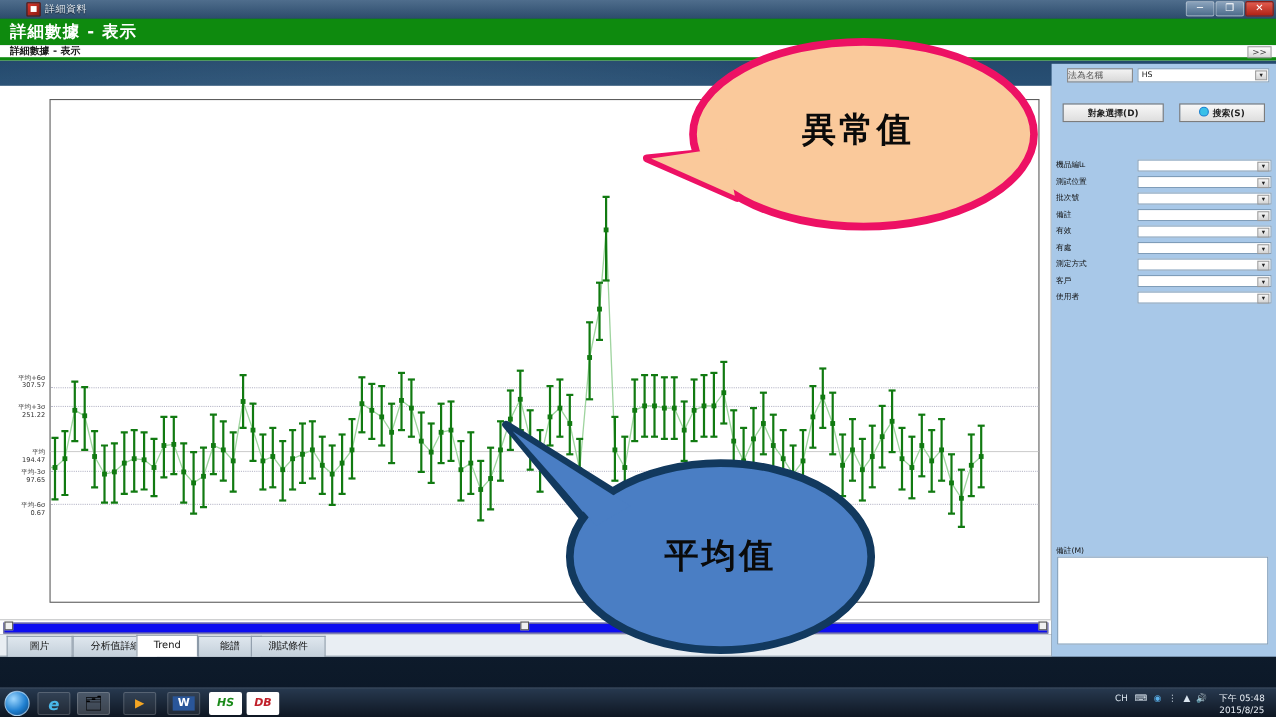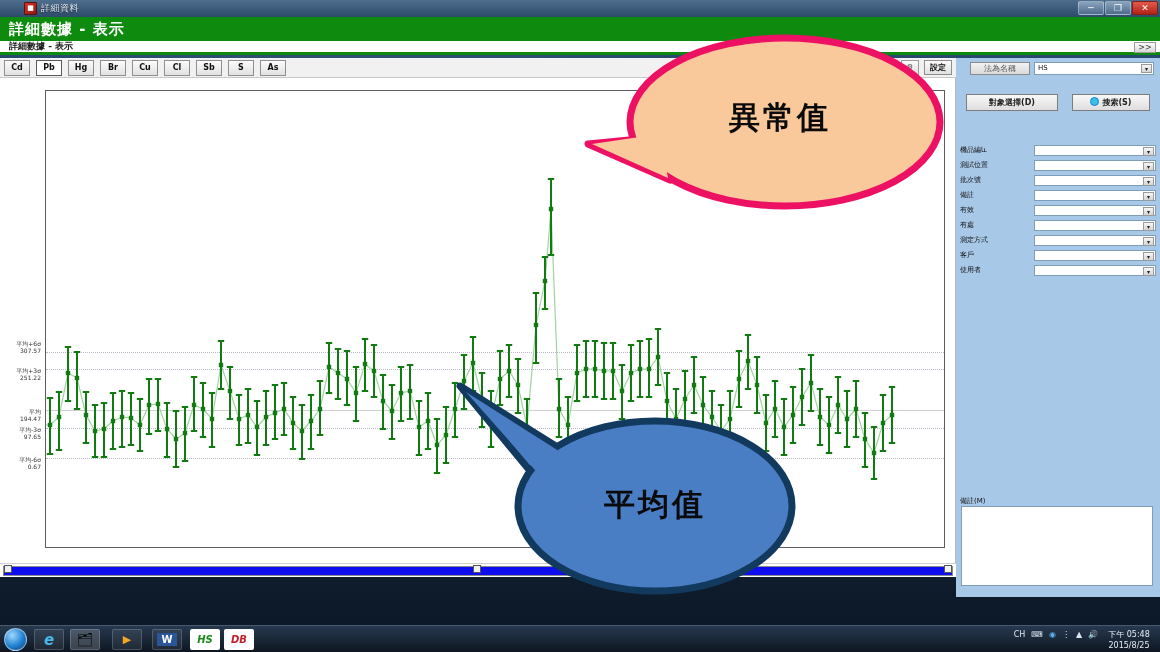--- a/index.html
+++ b/index.html
@@ -177,21 +177,21 @@
   }
 
   
   .side {
     position: absolute; left: 956px; top: 58px; width: 204px; height: 539px;
     background: #a8c8e8;
   }
   .btn-gray {
     background: linear-gradient(to bottom,#f3f3f3,#d9d9d9);
     border: 1px solid #8b8b8b; font-size: 8px; color: #555;
-    text-align: center;
+    text-align: left;
   }
   .sel {
     background: #ffffff; border: 1px solid #7f9db9;
     font-size: 7px; color: #111; position: relative;
     padding-left: 3px; line-height: 11px;
   }
   .sel .arrow {
     position: absolute; right: 1px; top: 1px; width: 11px; height: 9px;
     background: linear-gradient(to bottom,#f6f6f6,#d4d4d4); border: 1px solid #9b9b9b;
     font-size: 6px; line-height: 8px; text-align: center; color: #222;
@@ -261,35 +261,20 @@
   </div>
 
   <div class="green-band">
     <div class="hdr">詳細數據 - 表示</div>
   </div>
   <div class="subhdr-row">
     <div class="sub">詳細數據 - 表示</div>
     <div class="chev-btn">&gt;&gt;</div>
   </div>
 
-  <div class="toolbar">
-    <div class="el-btn">Cd</div>
-    <div class="el-btn active">Pb</div>
-    <div class="el-btn">Hg</div>
-    <div class="el-btn">Br</div>
-    <div class="el-btn">Cu</div>
-    <div class="el-btn">Cl</div>
-    <div class="el-btn">Sb</div>
-    <div class="el-btn">S</div>
-    <div class="el-btn">As</div>
-    <div class="tb-right">
-      <div class="tb-mini">⚙</div>
-      <div class="tb-lbl">設定</div>
-    </div>
-  </div>
 
   <div class="chart-panel">
 
     <div class="axis-labels">
       <div class="ax-lbl" style="top:250px">
         <span>平均+6σ</span>
         <span class="v">307.57</span>
       </div>
       <div class="ax-lbl" style="top:277px">
         <span>平均+3σ</span>
@@ -917,20 +902,27 @@
     </div>
   </div>
 
   <div class="hscroll">
     <div class="track"></div>
     <div class="grip" style="left:4px"></div>
     <div class="grip" style="left:473px"></div>
     <div class="grip" style="left:944px"></div>
   </div>
 
+  <div class="tabs-row">
+    <div class="tab" style="left:6px;width:60px">圖片</div>
+    <div class="tab" style="left:66px;width:78px">分析值詳細</div>
+    <div class="tab active" style="left:124px;width:56px">Trend</div>
+    <div class="tab" style="left:180px;width:58px">能譜</div>
+    <div class="tab" style="left:228px;width:68px">測試條件</div>
+  </div>
 
 
   <div class="side">
     <div class="btn-gray" style="position:absolute;left:14px;top:4px;width:60px;height:13px;line-height:11px">法為名稱</div>
     <div class="sel" style="position:absolute;left:78px;top:4px;width:120px;height:13px;line-height:11px">
       <span>HS</span>
       <span class="arrow">▾</span>
     </div>
 
     <div class="act-btn" style="left:10px;top:36px;width:92px">對象選擇(D)</div>

